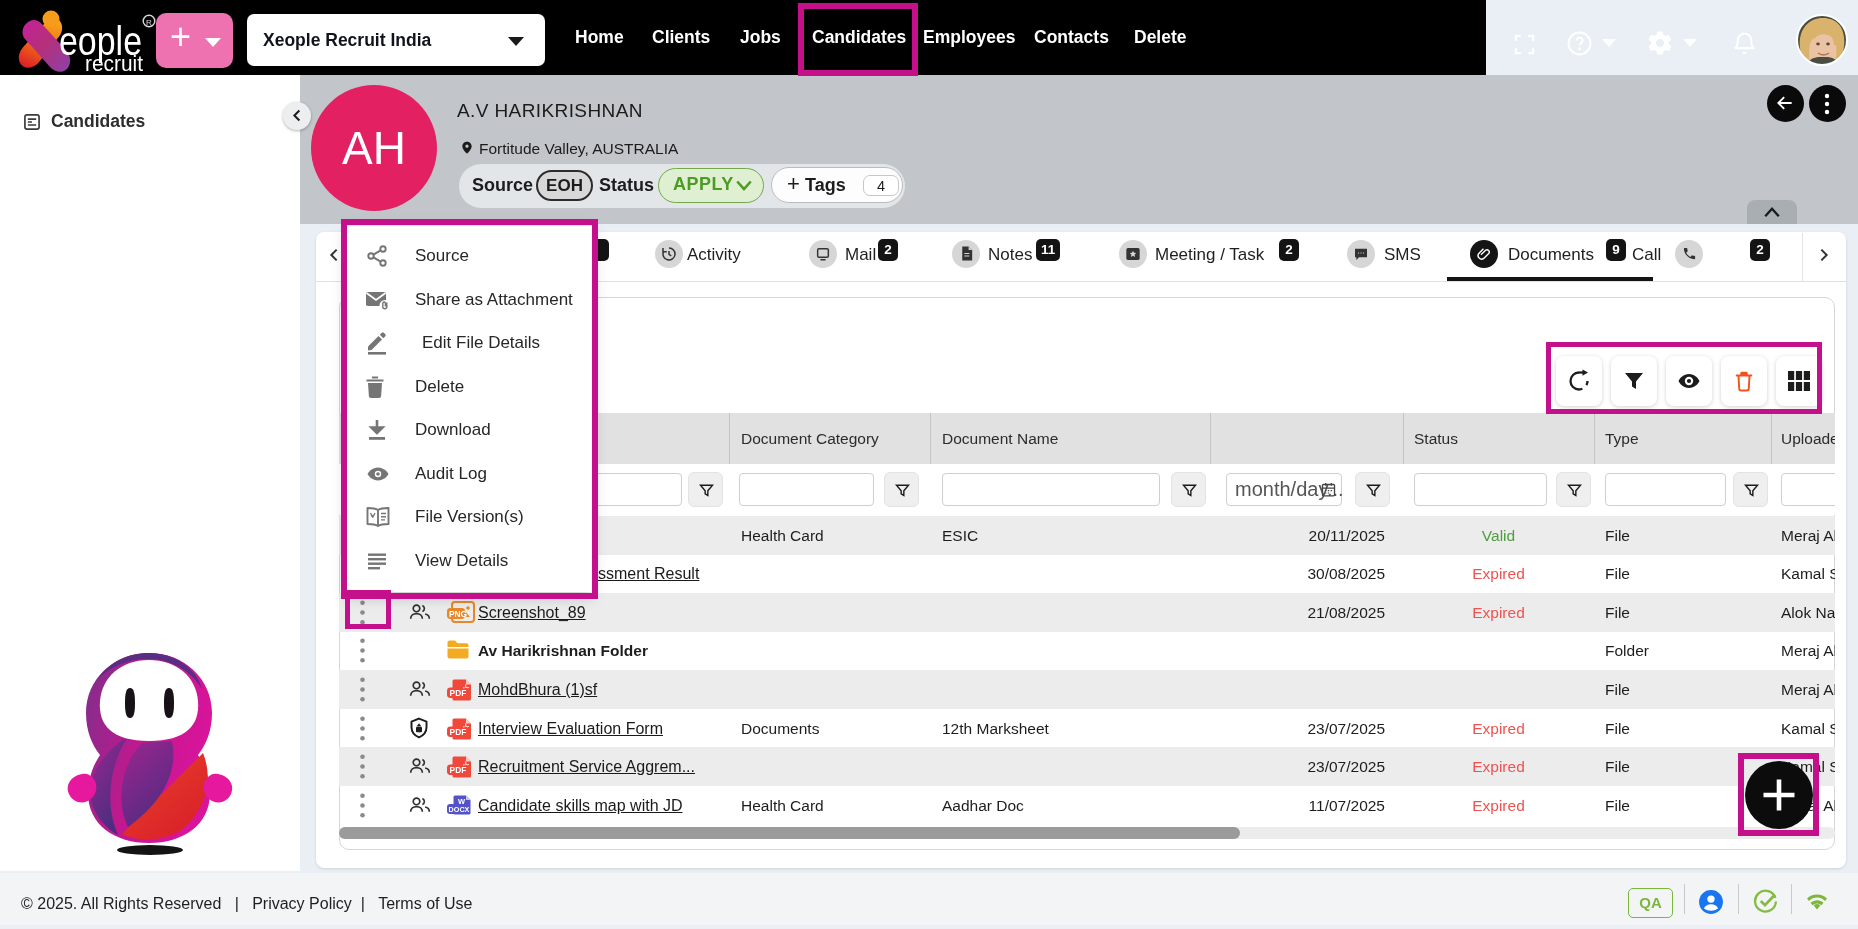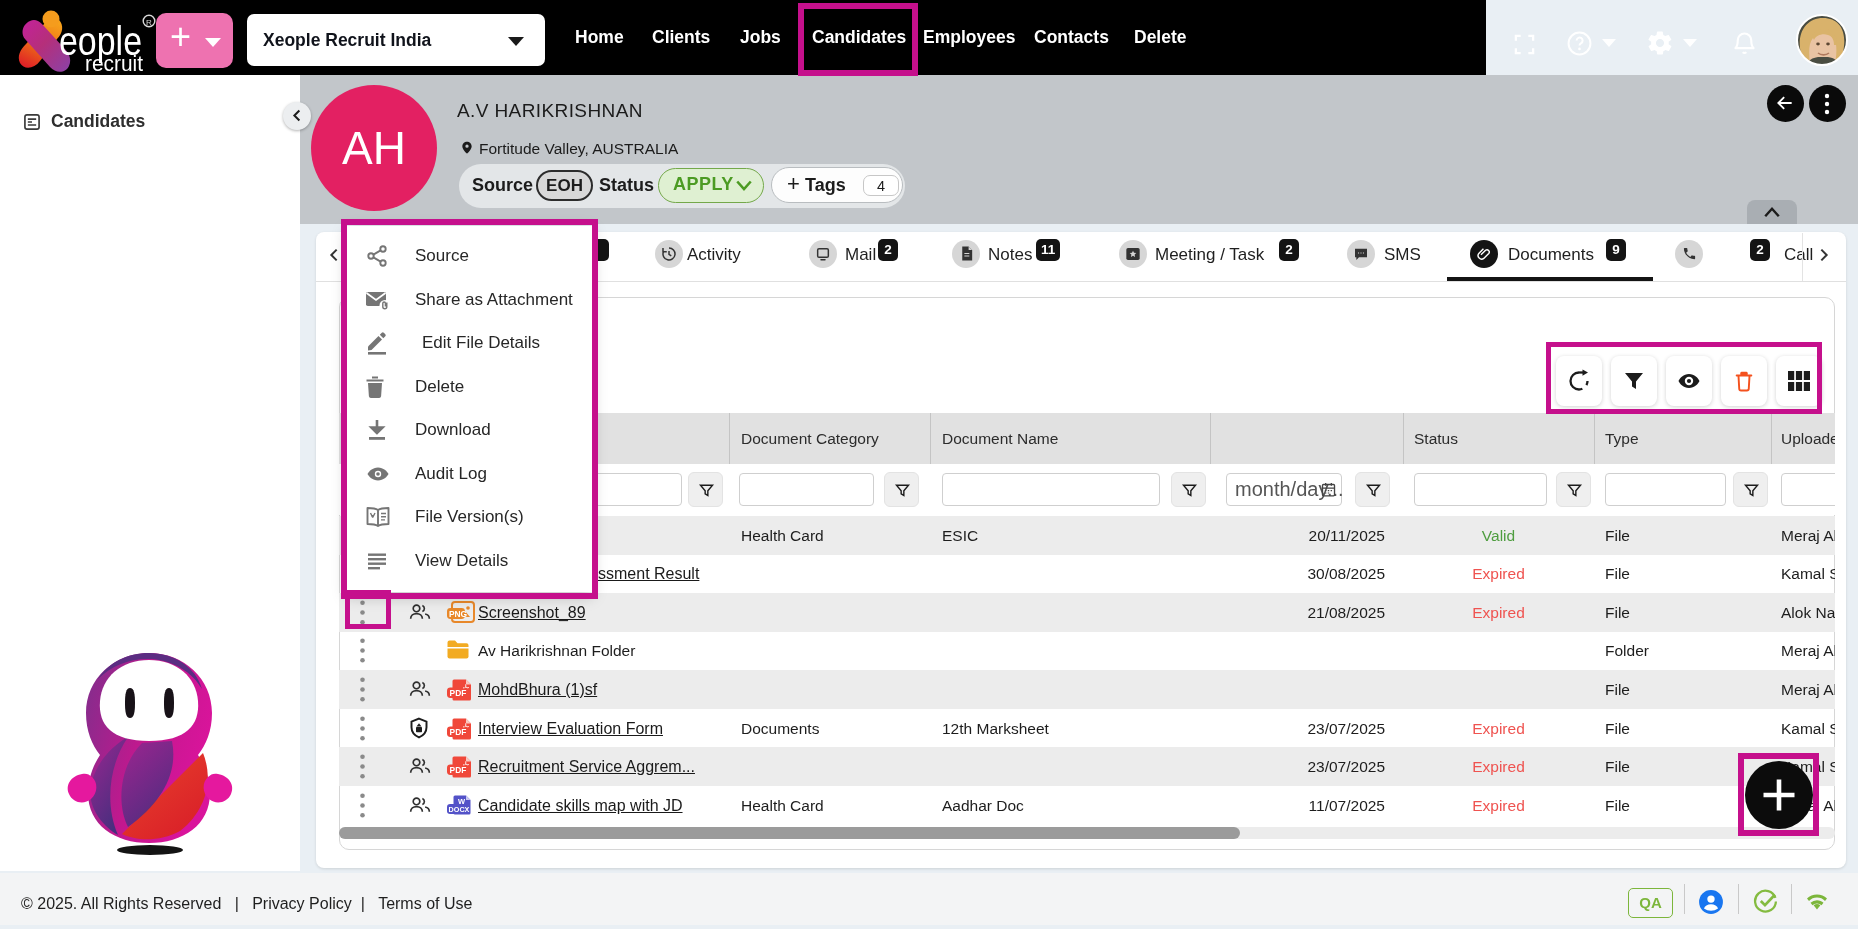--- a/index.html
+++ b/index.html
@@ -302,21 +302,21 @@
   </div>
   <span class="tablab" style="left:1508px;">Documents</span>
   <div class="badge" style="left:1606px;">9</div>
   <div id="tabul"></div>
 
   <div class="tabic" style="left:1675px;">
     <svg style="margin-top:6px;" width="15" height="15" viewBox="0 0 24 24" fill="#333">
         <path d="M6.6 10.8 c1.4 2.8 3.8 5.1 6.6 6.6 l2.2-2.2 c.3-.3.7-.4 1-.2 1.1.4 2.3.6 3.6.6 .6 0 1 .4 1 1 V20 c0 .6-.4 1-1 1 C10.9 21 3 13.1 3 4 c0-.6.4-1 1-1 h3.5 c.6 0 1 .4 1 1 0 1.2.2 2.4.6 3.6 .1.3 0 .7-.2 1 Z"></path>
       </svg>
   </div>
-  <span class="tablab" style="left:1784px;">Call</span>
+  <span class="tablab" style="left:1632px;">Call</span>
   <div class="badge" style="left:1750px;">2</div>
 
   <div class="abs" style="left:1802px;top:233px;width:43px;height:48px;border-left:1px solid #e3e3e3;"></div>
   <svg class="abs" style="left:1816px;top:245px;" width="16" height="20" viewBox="0 0 24 24" fill="none" stroke="#333" stroke-width="3">
       <path d="M8 4 L16 12 L8 20"></path>
     </svg>
 
   <div id="panel"></div>
 
   <div class="abs" style="left:344px;top:313px;width:250px;height:33px;border:1.5px solid #cfcfcf;border-radius:17px;background:#fff;"></div>
@@ -467,21 +467,21 @@
       <div class="row" style="top: 631.3px;">
         <div class="abs" style="left:21px;top:7px;"><svg width="5" height="25" viewBox="0 0 5 25" fill="#8a8a8a">
             <circle cx="2.5" cy="2.8" r="2.3"></circle>
             <circle cx="2.5" cy="12.5" r="2.3"></circle>
             <circle cx="2.5" cy="22.2" r="2.3"></circle>
           </svg></div>
         <div class="abs" style="left:107px;top:8px;"><svg width="24" height="21" viewBox="0 0 24 21">
             <path d="M1.5 3.5 A2 2 0 0 1 3.5 1.5 h5.5 l2.5 2.8 h9 a2 2 0 0 1 2 2 V8 H1.5 Z" fill="#f2ab22"></path>
             <path d="M1.5 9.5 h21 V17.5 a2 2 0 0 1-2 2 h-17 a2 2 0 0 1-2-2 Z" fill="#f2ab22"></path>
           </svg></div>
-        <span class="cell" style="left:139px;">Av Harikrishnan Folder</span>
+        <span class="cell" style="left:139px;font-weight:bold;">Av Harikrishnan Folder</span>
         <span class="cell" style="left:1266px;">Folder</span>
         <span class="cell" style="left:1442px;">Meraj Ah</span>
       </div>
       <div class="row gray" style="top: 669.9px;">
         <div class="abs" style="left:21px;top:7px;"><svg width="5" height="25" viewBox="0 0 5 25" fill="#8a8a8a">
             <circle cx="2.5" cy="2.8" r="2.3"></circle>
             <circle cx="2.5" cy="12.5" r="2.3"></circle>
             <circle cx="2.5" cy="22.2" r="2.3"></circle>
           </svg></div>
         <div class="abs" style="left:70px;top:10px;"><svg width="22" height="18" viewBox="0 0 24 19" fill="none" stroke="#2f2f2f" stroke-width="1.8">

